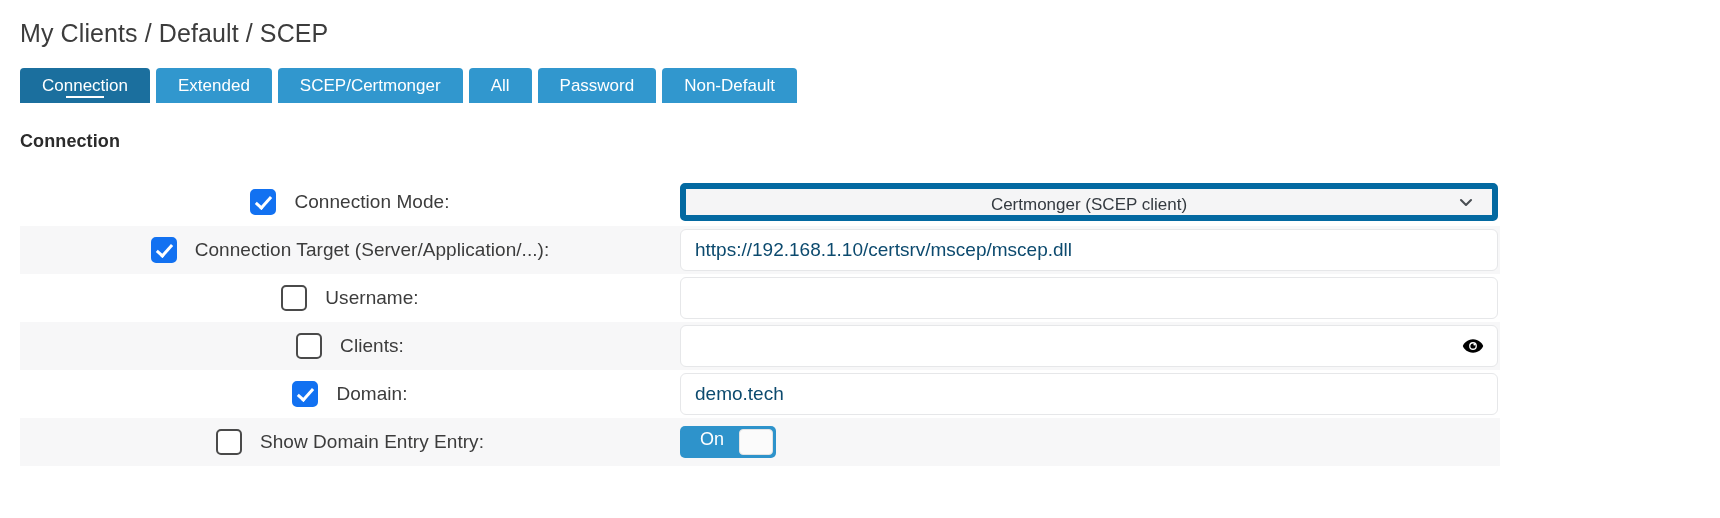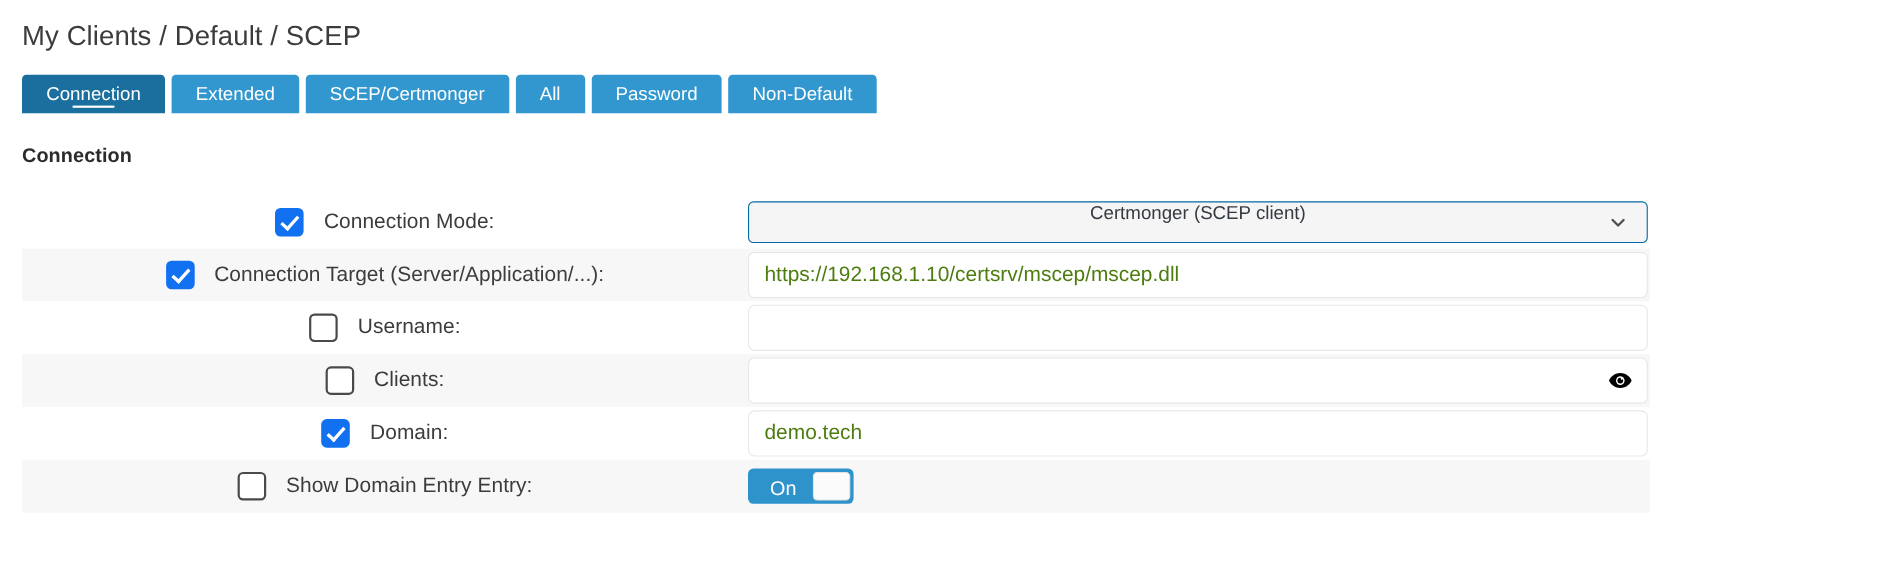--- a/index.html
+++ b/index.html
@@ -148,24 +148,24 @@
     padding-right: 2px;
     min-width: 0;
   }
 
   
   .select {
     position: relative;
     width: 100%;
     height: 38px;
     background: #f5f5f6;
-    border: 1px solid #0369a1;
+    border: 6px solid #0369a1;
     border-radius: 5px;
     display: flex;
-    align-items: flex-start;
+    align-items: flex-end;
     justify-content: center;
     box-sizing: border-box;
     cursor: pointer;
   }
   .select-value {
     font-size: 17px;
     color: #343a40;
   }
   .select-chevron {
     position: absolute;
@@ -178,21 +178,21 @@
 
   
   .input {
     width: 100%;
     height: 42px;
     box-sizing: border-box;
     border: 1px solid #e6e7e9;
     border-radius: 6px;
     background: #ffffff;
     font-size: 19px;
-    color: #4d7c0f;
+    color: #0c4a6e;
     font-family: "Liberation Sans", sans-serif;
     padding: 0 14px;
     outline: none;
   }
   .input::placeholder { color: #adb5bd; }
 
   .input-wrap {
     position: relative;
     width: 100%;
     display: flex;
@@ -212,21 +212,21 @@
     line-height: 0;
   }
 
   
   .toggle {
     width: 96px;
     height: 32px;
     border-radius: 5px;
     background: #2e93cb;
     display: flex;
-    align-items: flex-end;
+    align-items: flex-start;
     justify-content: space-between;
     box-sizing: border-box;
     padding: 3px;
     cursor: pointer;
     position: relative;
   }
   .toggle-label {
     color: #ffffff;
     font-size: 18px;
     flex: 1 1 auto;

